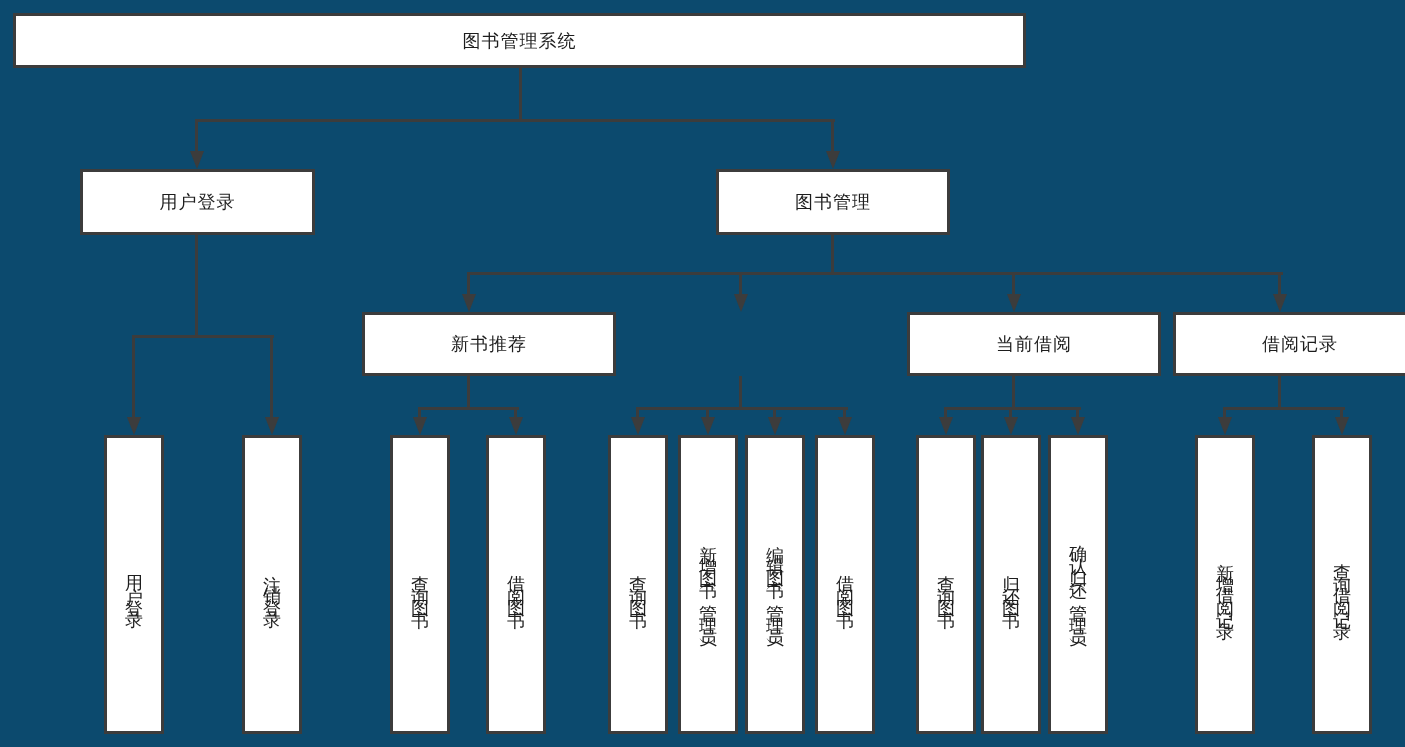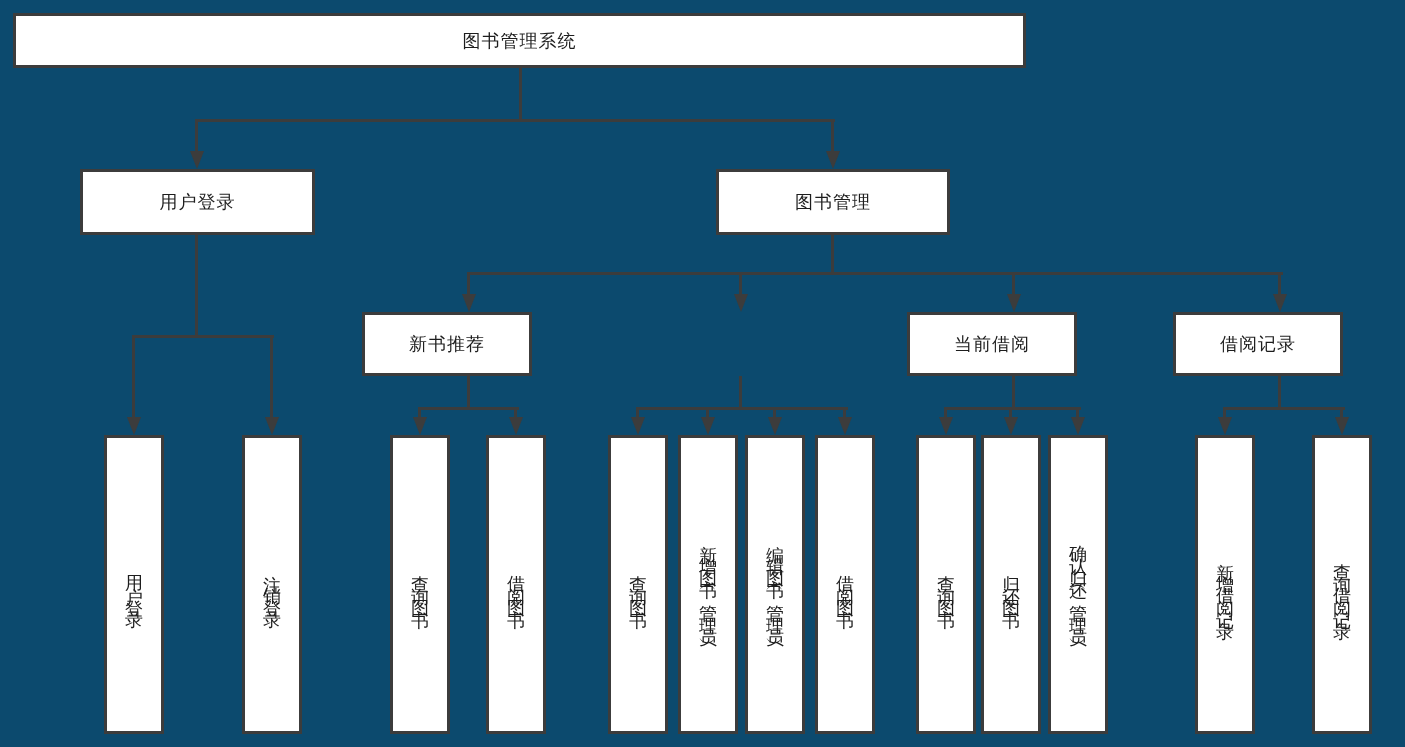--- a/index.html
+++ b/index.html
@@ -33,21 +33,21 @@
     display:flex;
     align-items:center;
     justify-content:center;
     writing-mode:vertical-rl;
     text-orientation:mixed;
     font-size:18px;
     letter-spacing:12px;
     color:#1d1d1d;
   }
   .lvl2{top:169px;height:66px;}
-  .lvl3{top:312px;width:170px;height:64px;}
+  .lvl3{top:312px;width:254px;height:64px;}
   .v{position:absolute;width:3px;background:#3c3c3c;}
   .h{position:absolute;height:3px;background:#3c3c3c;}
   .ah{
     position:absolute;width:0;height:0;
     border-left:7px solid transparent;
     border-right:7px solid transparent;
     border-top:18px solid #3c3c3c;
   }
   #watermark{
     position:absolute;

